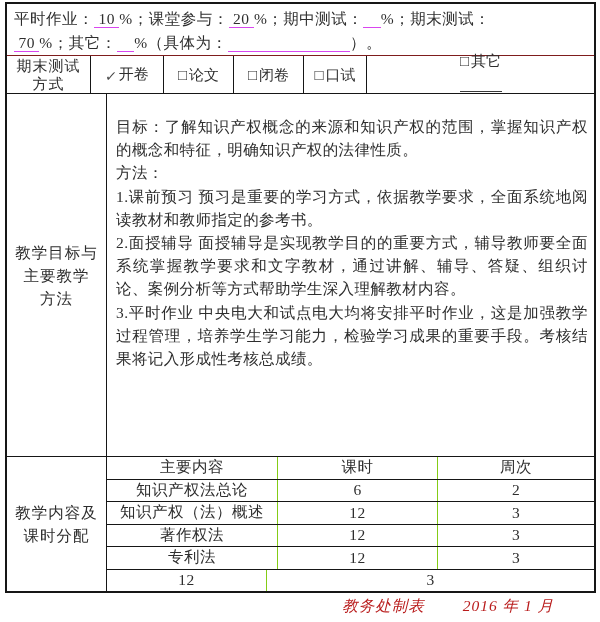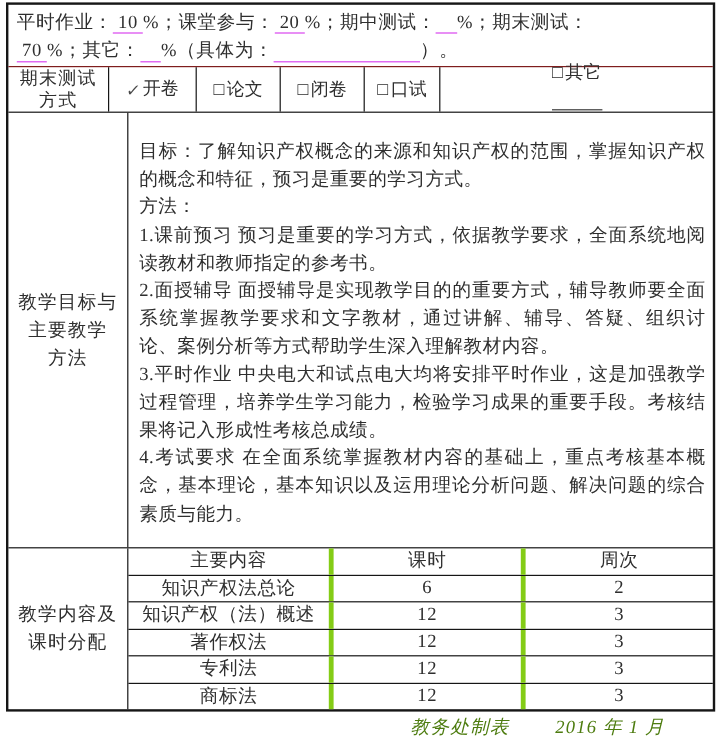--- a/index.html
+++ b/index.html
@@ -95,41 +95,41 @@
   }
   .para { word-break: break-all; }
 
   
   .sec-sched { flex: 1; }
   .sched { flex: 1; display: flex; flex-direction: column; font-size: 15.5px; }
   .sched-row { flex: 1; display: flex; border-bottom: 1px solid #161616; }
   .sched-row:last-child { border-bottom: none; }
   .sched-cell {
     display: flex; align-items: center; justify-content: center;
-    border-right: 4px solid #84cc16;
+    border-right: 1px solid #84cc16;
     letter-spacing: 0.5px;
   }
   .sched-cell:last-child { border-right: none; }
   .sc-1 { flex: 0 0 171px; }
   .sc-2 { flex: 0 0 160px; }
   .sc-3 { flex: 1; }
 
   
   .footer {
     position: absolute;
     left: 0; top: 596px;
     width: 580px;
     display: flex;
     justify-content: flex-end;
     gap: 38px;
     padding-right: 26px;
     font-size: 15.5px;
     font-style: italic;
     letter-spacing: 1px;
-    color: #4d7c0f;
+    color: #b91c1c;
   }
 </style>
 </head>
 <body>
 
 <div class="doc-table">
 
   <div class="section sec-assess">
     <div class="section-body">
       <div class="grade-area">
@@ -164,26 +164,25 @@
   </div>
 
   <div class="section sec-teach">
     <div class="side-label">
       <div>教学目标与</div>
       <div>主要教学</div>
       <div>方法</div>
     </div>
     <div class="section-body">
       <div class="teach-body">
-        <div class="para">目标：了解知识产权概念的来源和知识产权的范围，掌握知识产权的概念和特征，预习是重要的学习方式。</div>
+        <div class="para">目标：了解知识产权概念的来源和知识产权的范围，掌握知识产权的概念和特征，明确知识产权的法律性质。</div>
         <div class="para">方法：</div>
         <div class="para">1.课前预习 预习是重要的学习方式，依据教学要求，全面系统地阅读教材和教师指定的参考书。</div>
         <div class="para">2.面授辅导 面授辅导是实现教学目的的重要方式，辅导教师要全面系统掌握教学要求和文字教材，通过讲解、辅导、答疑、组织讨论、案例分析等方式帮助学生深入理解教材内容。</div>
         <div class="para">3.平时作业 中央电大和试点电大均将安排平时作业，这是加强教学过程管理，培养学生学习能力，检验学习成果的重要手段。考核结果将记入形成性考核总成绩。</div>
-        <div class="para">4.考试要求 在全面系统掌握教材内容的基础上，重点考核基本概念，基本理论，基本知识以及运用理论分析问题、解决问题的综合素质与能力。</div>
       </div>
     </div>
   </div>
 
   <div class="section sec-sched">
     <div class="side-label">
       <div>教学内容及</div>
       <div>课时分配</div>
     </div>
     <div class="section-body">
@@ -207,21 +206,20 @@
           <div class="sched-cell sc-1">著作权法</div>
           <div class="sched-cell sc-2">12</div>
           <div class="sched-cell sc-3">3</div>
         </div>
         <div class="sched-row">
           <div class="sched-cell sc-1">专利法</div>
           <div class="sched-cell sc-2">12</div>
           <div class="sched-cell sc-3">3</div>
         </div>
         <div class="sched-row">
-          <div class="sched-cell sc-1">商标法</div>
           <div class="sched-cell sc-2">12</div>
           <div class="sched-cell sc-3">3</div>
         </div>
       </div>
     </div>
   </div>
 
 </div>
 
 <div class="footer">

